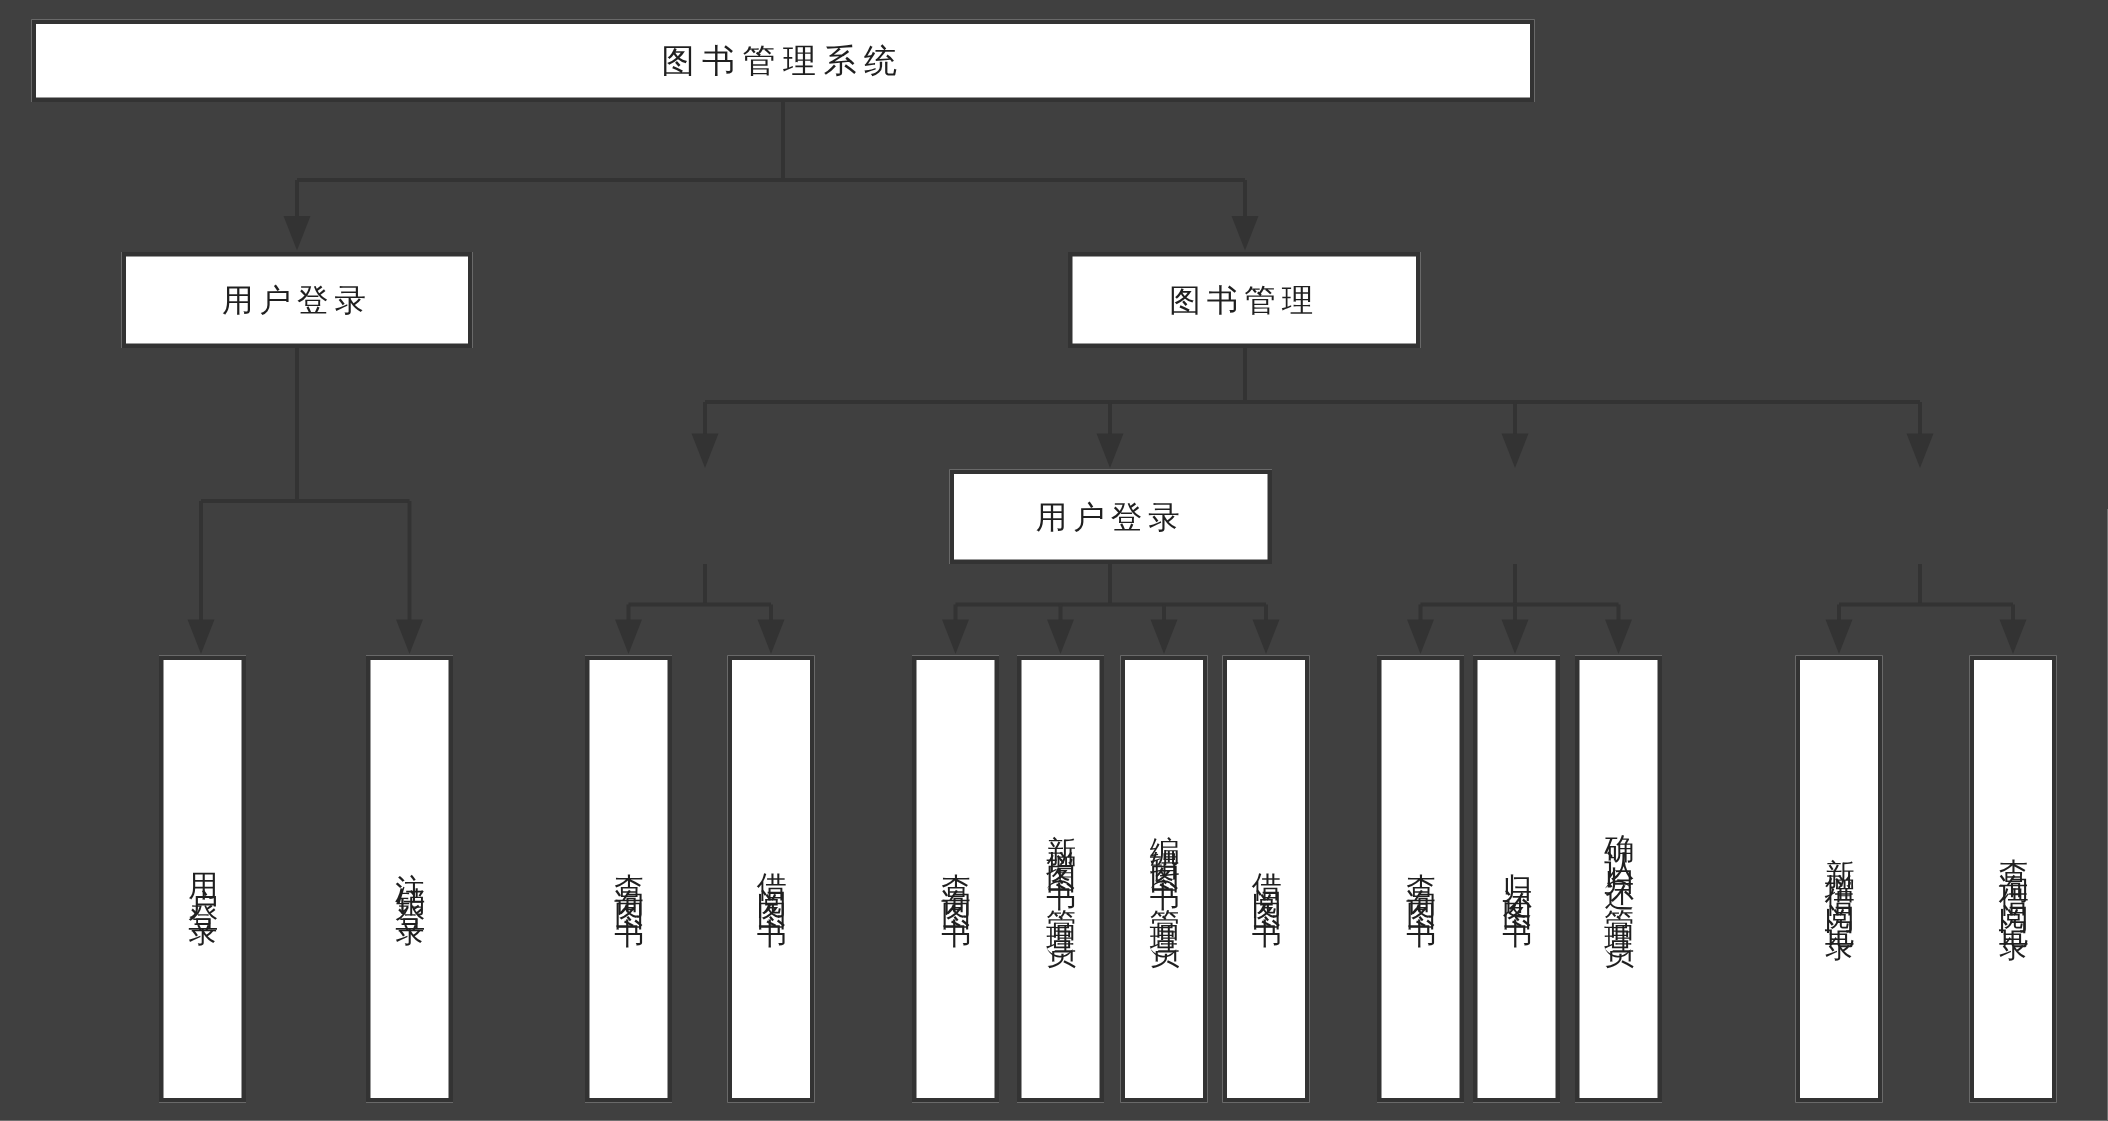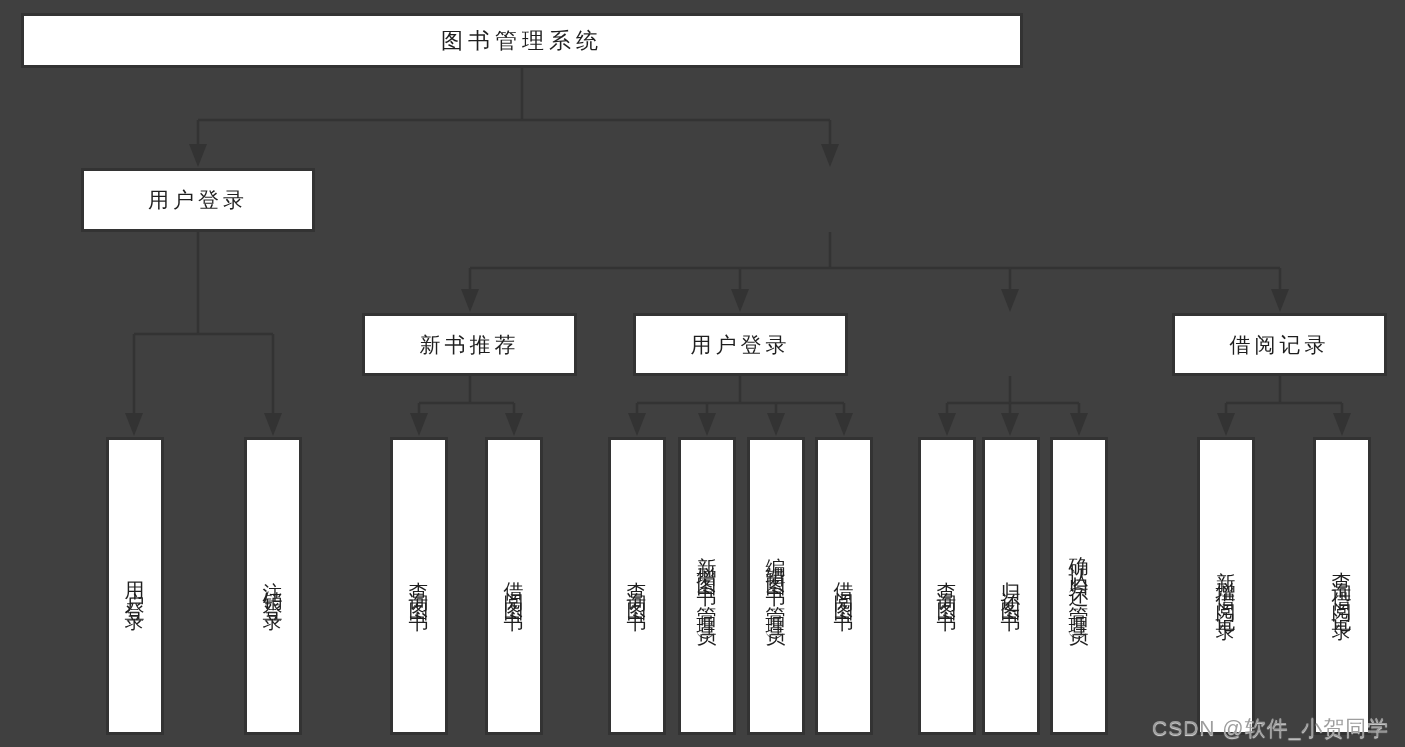--- a/index.html
+++ b/index.html
@@ -150,30 +150,27 @@
     </g>
   </svg>
 
   <div class="node h root" style="left:21px;top:13px;width:1002px;height:55px">
     <span class="lbl">图书管理系统</span>
   </div>
 
   <div class="node h" style="left:81px;top:168px;width:234px;height:64px">
     <span class="lbl">用户登录</span>
   </div>
-
-  <div class="node h" style="left:362px;top:313px;width:215px;height:63px">
-    <span class="lbl">新书推荐</span>
-  </div>
+  <div class="node h" style="left:712px;top:168px;width:235px;height:64px">
+    <span class="lbl">图书管理</span>
+  </div>
+
   <div class="node h" style="left:633px;top:313px;width:215px;height:63px">
     <span class="lbl">用户登录</span>
   </div>
-  <div class="node h" style="left:1172px;top:313px;width:215px;height:63px">
-    <span class="lbl">借阅记录</span>
-  </div>
 
   <div class="node v" style="left:106px;top:437px;width:58px;height:298px">
     <span class="lbl">用户登录</span>
   </div>
   <div class="node v" style="left:244px;top:437px;width:58px;height:298px">
     <span class="lbl">注销登录</span>
   </div>
 
   <div class="node v" style="left:390px;top:437px;width:58px;height:298px">
     <span class="lbl">查询图书</span>
@@ -205,15 +202,14 @@
     <span class="lbl">确认归还（管理员）</span>
   </div>
 
   <div class="node v" style="left:1197px;top:437px;width:58px;height:298px">
     <span class="lbl">新增借阅记录</span>
   </div>
   <div class="node v" style="left:1313px;top:437px;width:58px;height:298px">
     <span class="lbl">查询借阅记录</span>
   </div>
 
-  <div class="watermark">CSDN @软件_小贺同学</div>
 
 </div>
 
 </body></html>

